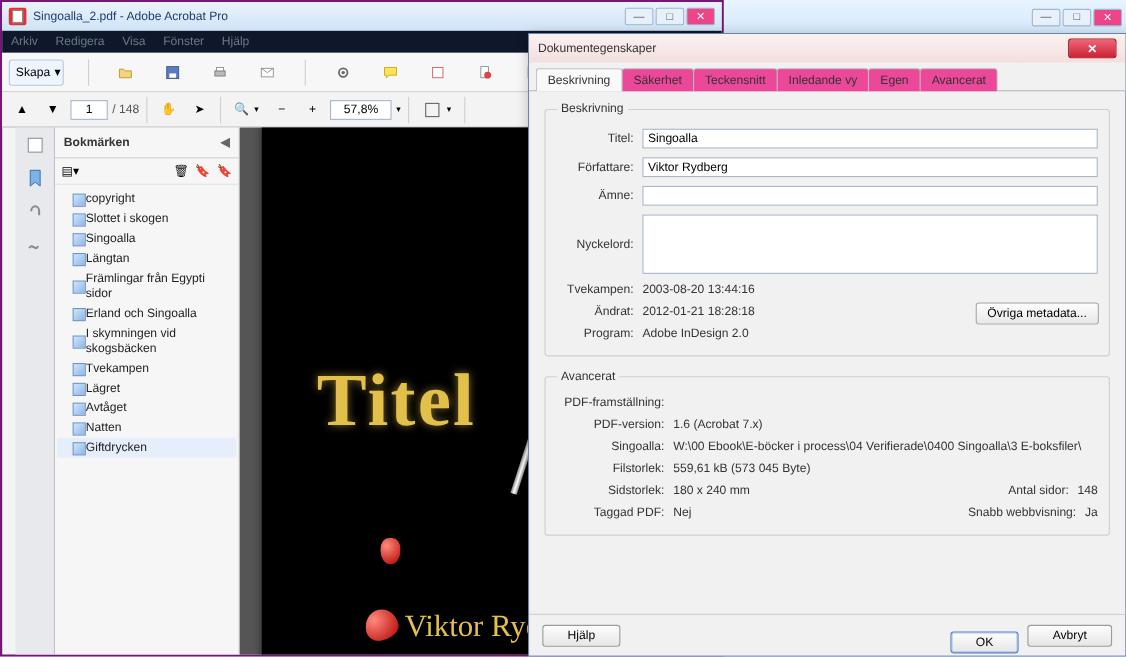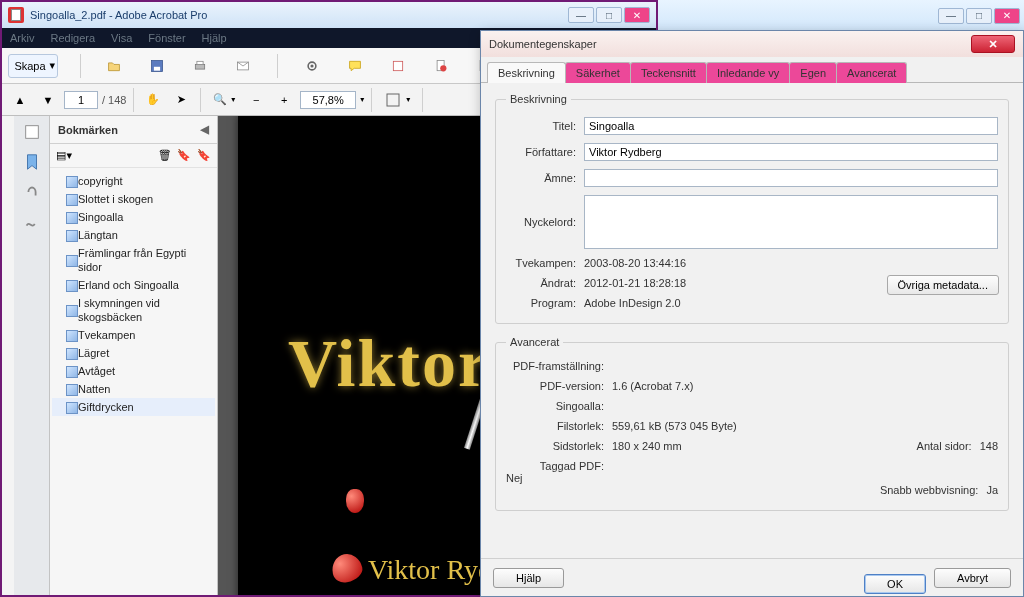--- a/index.html
+++ b/index.html
@@ -314,21 +314,21 @@
             <span class="label">Giftdrycken</span>
           </div>
       </div>
     </div>
 
     <div class="doc-view">
       <div class="page">
         <div class="sword"></div>
         <div class="drop drop1"></div>
         <div class="drop drop2"></div>
-        <div class="book-title">Viktor</div>
+        <div class="book-title">Titel</div>
         <div class="author">Viktor Rydb</div>
 
       </div>
     </div>
   </div>
 </div>
 
 <div class="dialog">
   <div class="dlg-title">
     <span>Dokumentegenskaper</span>
@@ -382,34 +382,35 @@
       <div class="adv-row">
           <div class="albl">PDF-framställning:</div>
           <div class="aval"></div>
         </div>
       <div class="adv-row">
           <div class="albl">PDF-version:</div>
           <div class="aval">1.6 (Acrobat 7.x)</div>
         </div>
       <div class="adv-row">
           <div class="albl">Singoalla:</div>
+          <div class="aval">W:\00 Ebook\E-böcker i process\04 Verifierade\0400 Singoalla\3 E-boksfiler\</div>
         </div>
       <div class="adv-row">
           <div class="albl">Filstorlek:</div>
           <div class="aval">559,61 kB (573 045 Byte)</div>
         </div>
       <div class="adv-row">
         <div class="albl">Sidstorlek:</div>
         <div class="aval">180 x 240 mm</div>
         <div class="adv-pair-right">
           <div class="albl2">Antal sidor:</div>
           <div class="aval">148</div>
         </div>
       </div>
-      <div class="adv-row" style="margin-bottom:0;flex-direction:column;">
+      <div class="adv-row" style="margin-bottom:0;">
         <div class="albl">Taggad PDF:</div>
         <div class="aval">Nej</div>
         <div class="adv-pair-right">
           <div class="albl2">Snabb webbvisning:</div>
           <div class="aval">Ja</div>
         </div>
       </div>
     </fieldset>
   </div>
 

